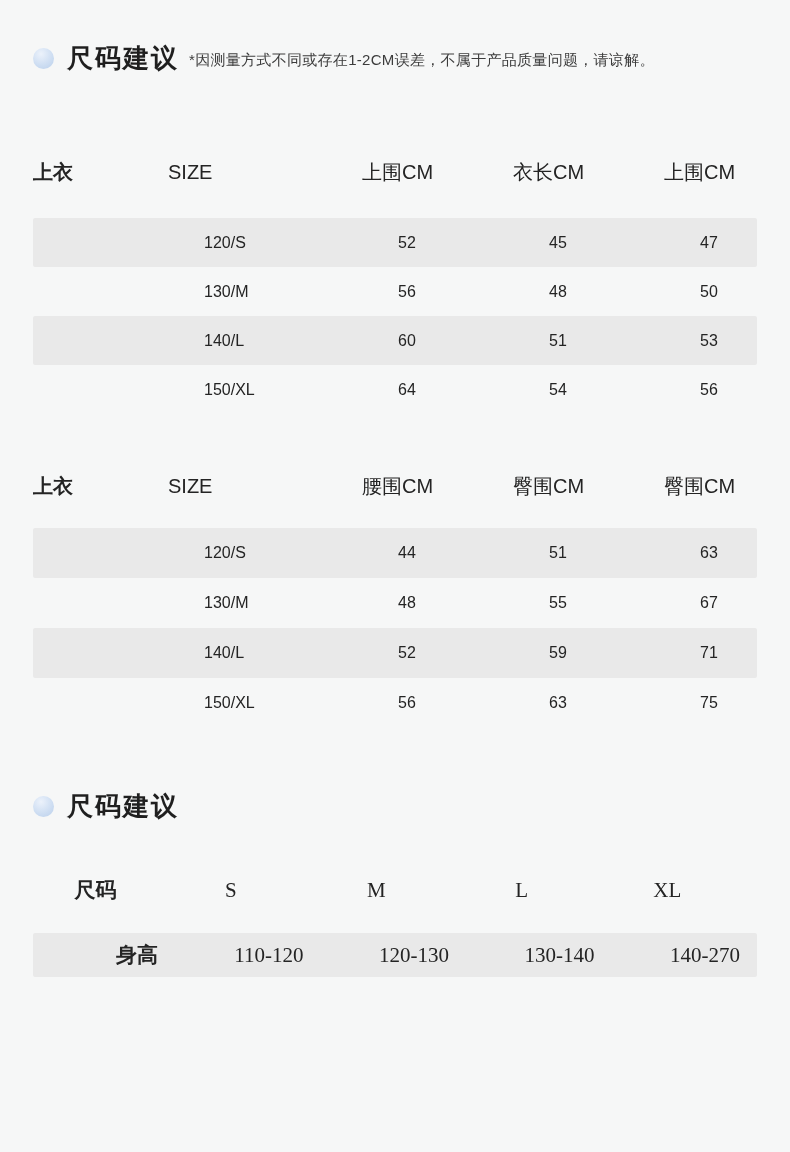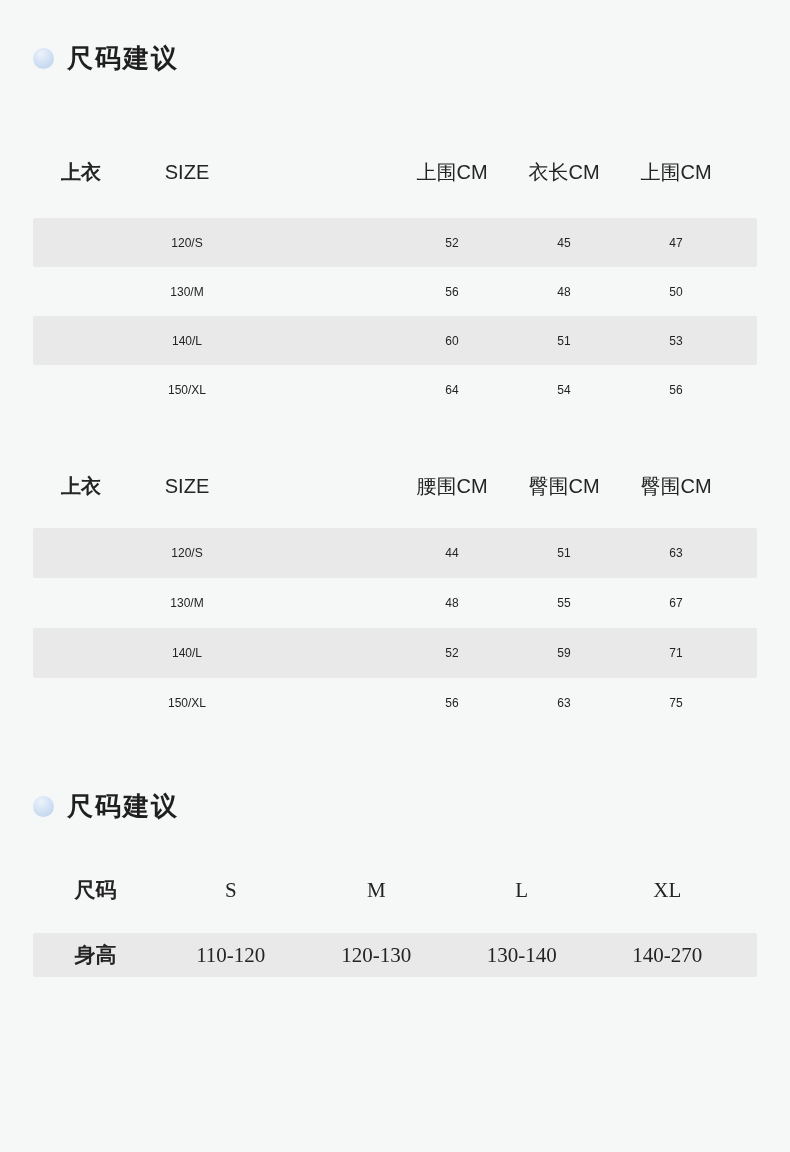--- a/index.html
+++ b/index.html
@@ -26,57 +26,58 @@
   }
   .sec-title{font-size:26px;font-weight:bold;letter-spacing:2px;color:#1f1f1f;}
   .sec-note{font-size:15px;margin-left:10px;color:#3c3c3c;letter-spacing:0.3px;padding-top:4px;}
 
   
   .mtable{margin:0 33px;}
   .grid6{
     display:grid;
     grid-template-columns:96px 116px 1fr 112px 112px 112px;
     padding-right:25px;
-    align-items:center;text-align:center;
+    align-items:center;text-align:left;gap:39px;
   }
   .t-head{height:28px;font-size:20px;font-weight:500;}
   .t-head .c-garment{font-weight:700;}
   #table1-head{margin-top:86px;}
   #table2-head{margin-top:58px;}
   #table1-rows{margin-top:32px;}
   #table2-rows{margin-top:28px;}
   #table1-rows .trow{height:49px;}
   #table2-rows .trow{height:50px;}
-  .trow{font-size:12px;}
+  .trow{font-size:16px;padding-left:36px;}
   .trow.striped{background:#e9e9e9;border-radius:2px;}
 
   
   .stable{margin:0 33px;font-family:Liberation Serif, serif;}
   .grid5{
     display:grid;
     grid-template-columns:125px 1fr 1fr 1fr 1fr;
     padding-right:17px;
     align-items:center;text-align:center;
   }
   #sug-head{margin-top:56px;height:28px;font-size:21px;font-weight:500;}
   #sug-head .c-label{font-weight:700;}
   #sug-rows{margin-top:29px;}
   .srow{height:44px;font-size:21px;}
   .srow .c-label{font-weight:700;}
-  .srow.striped{background:#e9e9e9;border-radius:2px;}
+  .srow.striped{background:#e9e9e9;border-radius:2px;text-align:right;}
   #sug-row-weight{margin-top:17px;}
 </style>
 </head>
 <body>
 
 <div class="page">
 
   <div class="sec-header" id="sec1-header">
     <span class="bullet"></span>
     <span class="sec-title">尺码建议</span>
+    <span class="sec-note">*因测量方式不同或存在1-2CM误差，不属于产品质量问题，请谅解。</span>
   </div>
 
   <div class="mtable">
     <div class="grid6 t-head" id="table1-head">
       <div class="c-garment">上衣</div>
       <div>SIZE</div>
       <div class="sp"></div>
       <div>上围CM</div>
       <div>衣长CM</div>
       <div>上围CM</div>

